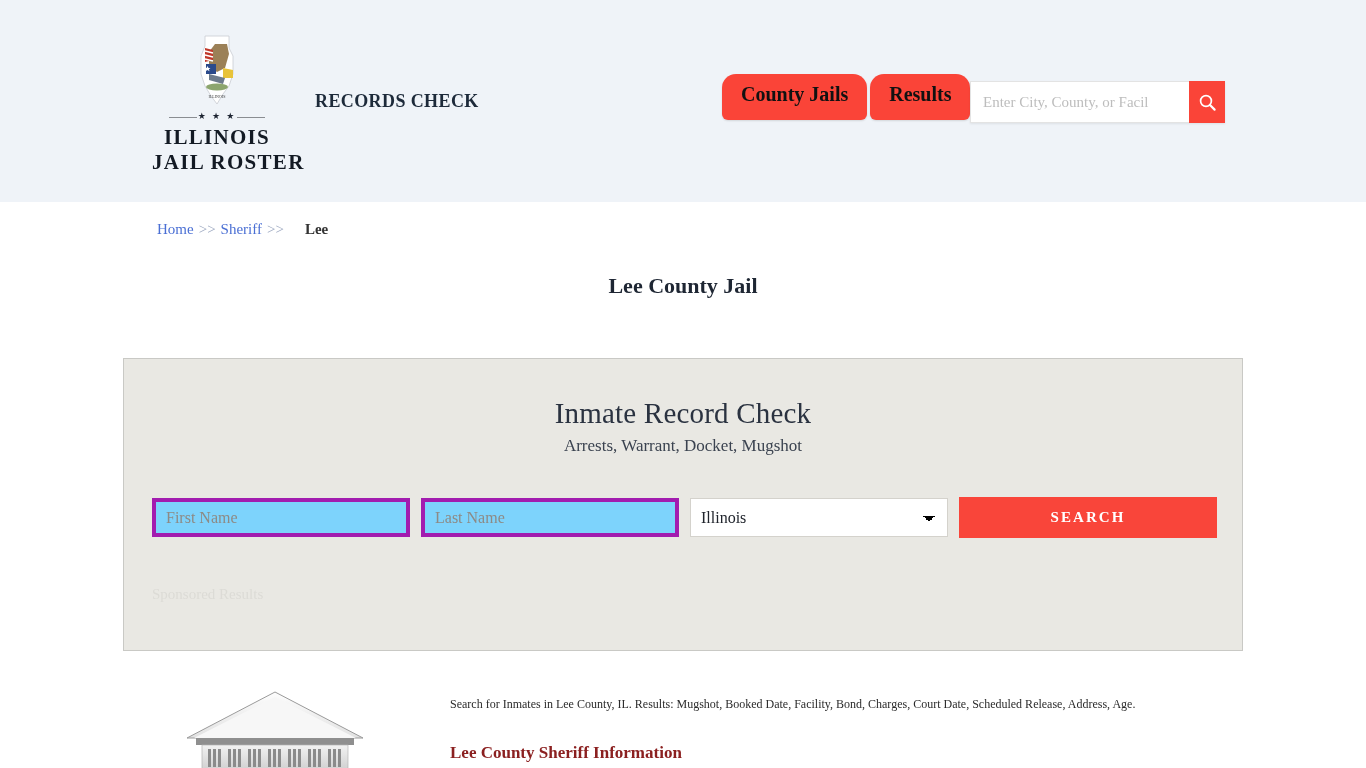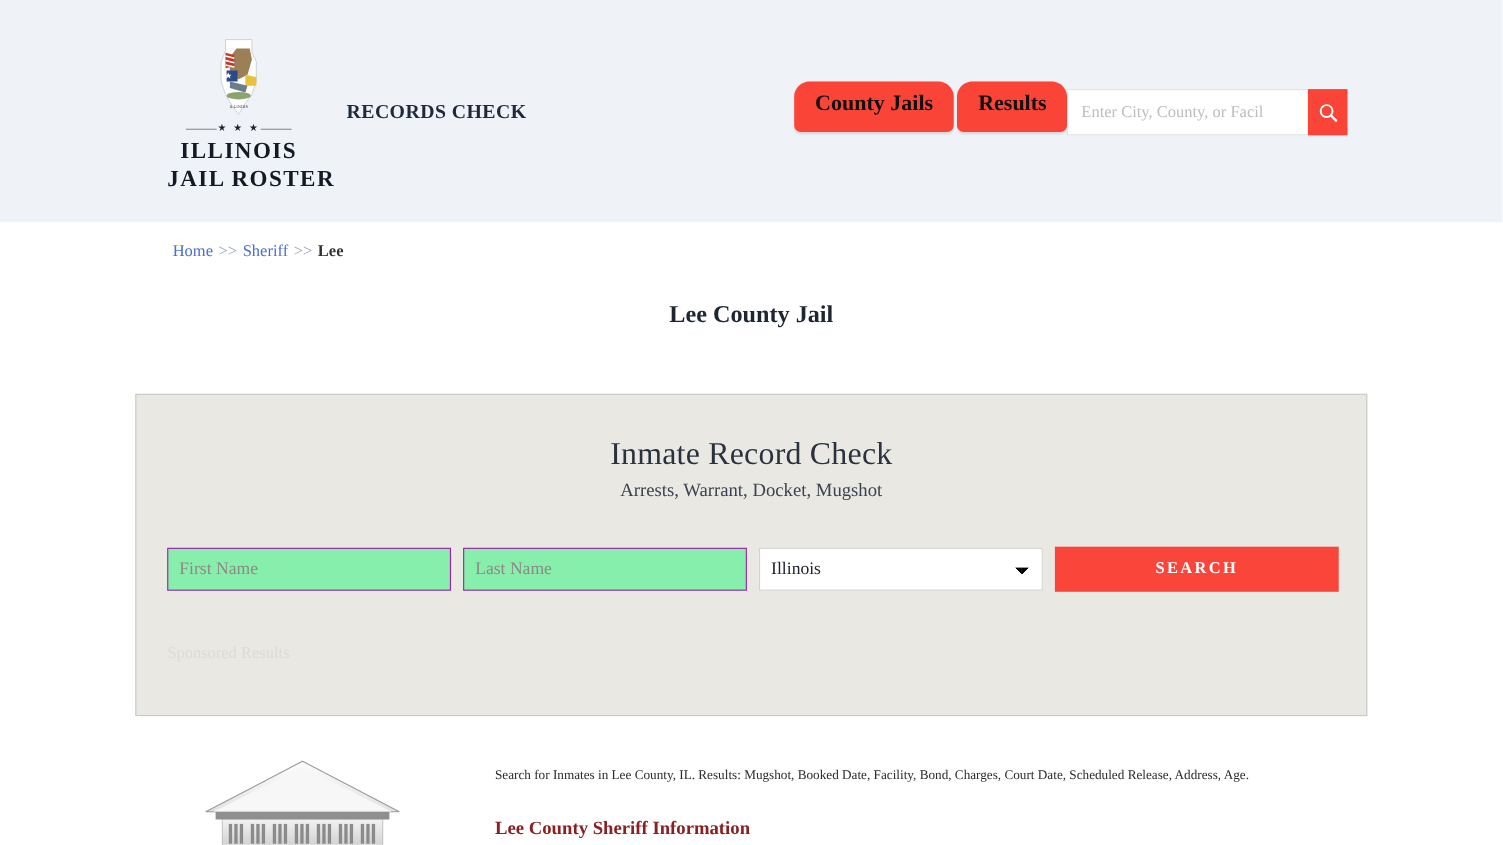--- a/index.html
+++ b/index.html
@@ -135,21 +135,21 @@
   
   .breadcrumb {
     position: absolute;
     left: 157px;
     top: 221px;
     font-size: 15px;
     color: #444;
   }
   .breadcrumb a { color: #4a6fd4; text-decoration: none; cursor: pointer; }
   .breadcrumb .sep { color: #9aa6bf; margin: 0 5px; }
-  .breadcrumb .current { color: #333; font-weight: bold; }
+  .breadcrumb .current { color: #333; font-weight: bold; margin-left: 16px; }
 
   
   .page-title {
     position: absolute;
     top: 273px;
     width: 1366px;
     text-align: center;
     font-size: 22px;
     font-weight: bold;
     color: #1e2633;
@@ -181,22 +181,22 @@
   }
   .form-row {
     position: absolute;
     left: 28px;
     top: 138px;
     display: flex;
     align-items: center;
   }
   .form-row input[type=text] {
     height: 39px;
-    border: 1px solid #a21caf;
-    background: #86efac;
+    border: 4px solid #a21caf;
+    background: #7dd3fc;
     font-size: 16px;
     font-family: "Liberation Serif", "DejaVu Serif", serif;
     color: #444;
     padding: 0 10px;
     outline: none;
   }
   .first-name { width: 258px; }
   .last-name  { width: 258px; margin-left: 11px; }
   .form-row select {
     width: 258px;

